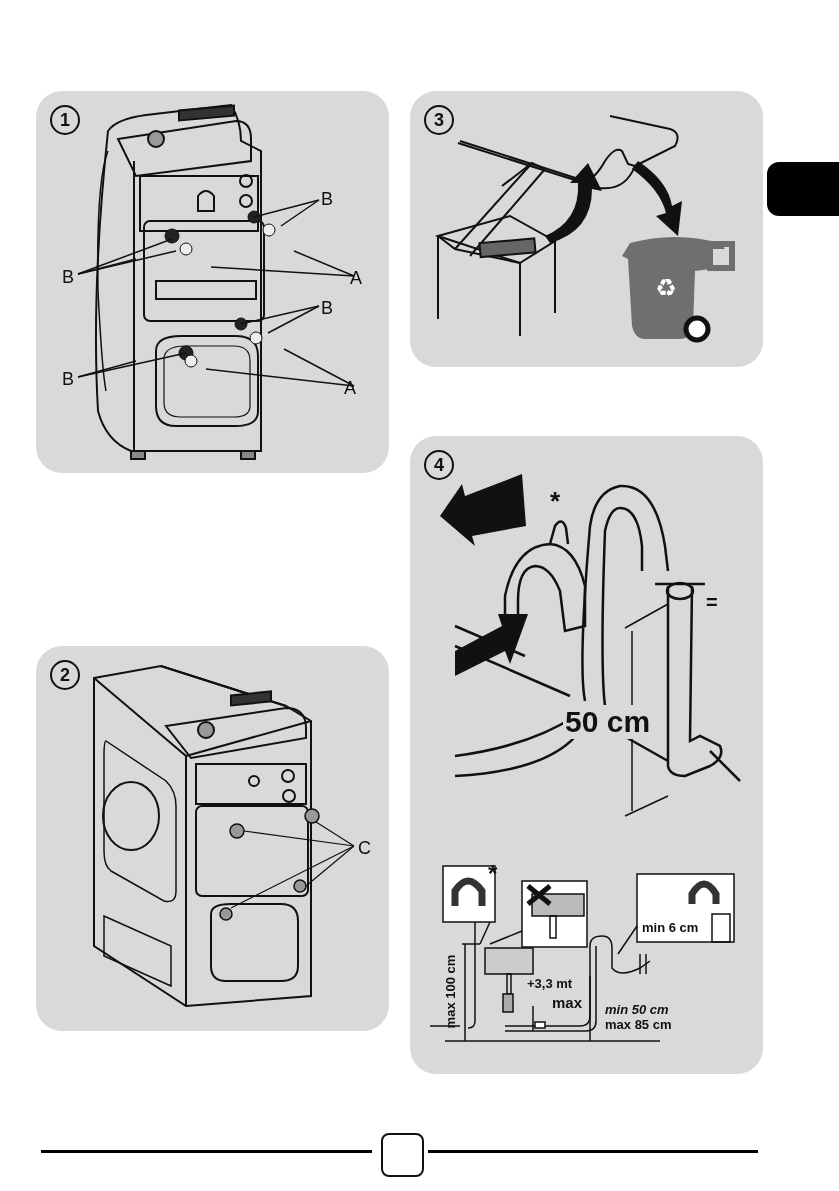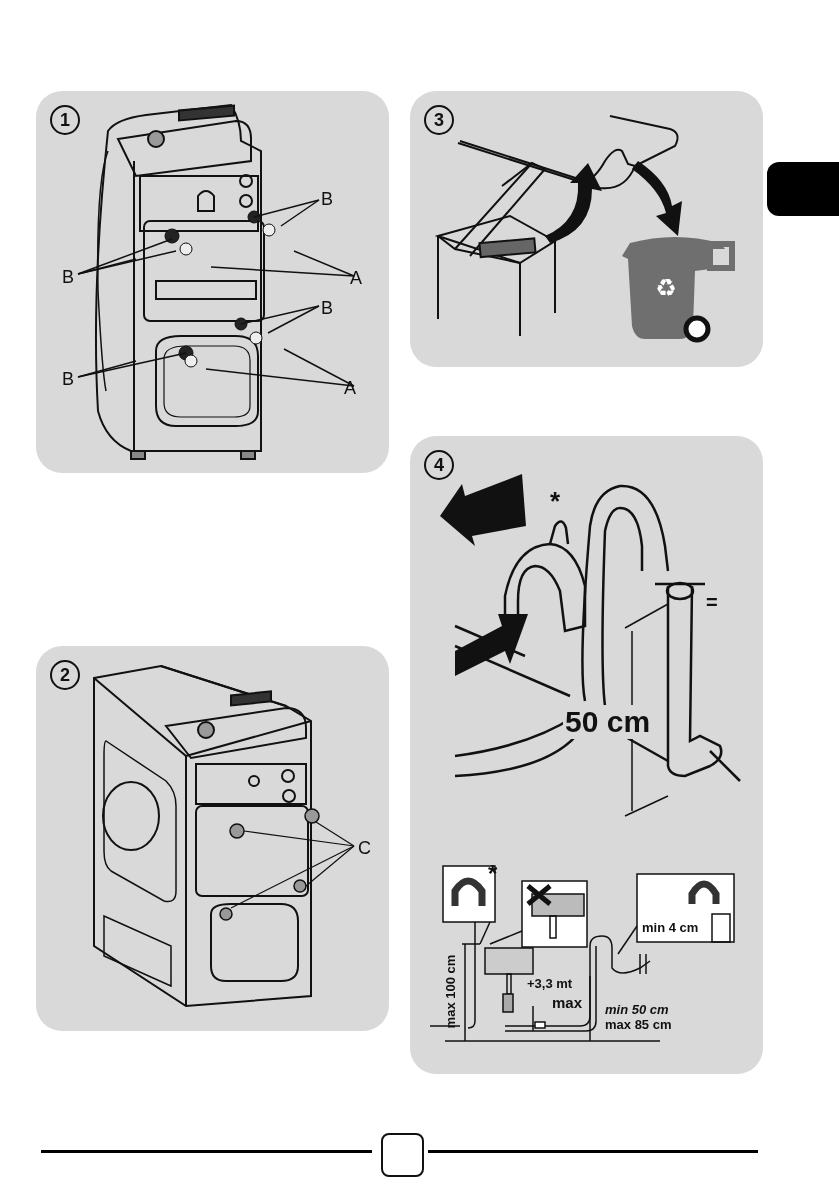--- a/index.html
+++ b/index.html
@@ -224,18 +224,18 @@
       <line x1="118" y1="50" x2="140" y2="68"></line>
       <line x1="140" y1="50" x2="118" y2="68"></line>
     </g>
   </svg>
   <div class="bold-lbl" style="left:78px; top:424px; font-size:24px;">*</div>
   <div class="bold-lbl" style="left:-5px; top:548px; font-size:13px; transform:rotate(-90deg); transform-origin:center; width:90px; text-align:center;">max 100 cm</div>
   <div class="bold-lbl" style="left:117px; top:540px; font-size:13px;">+3,3 mt</div>
   <div class="bold-lbl" style="left:142px; top:558px; font-size:15px;">max</div>
   <div class="bold-lbl" style="left:195px; top:566px; font-size:13px;font-style:italic;">min 50 cm</div>
   <div class="bold-lbl" style="left:195px; top:581px; font-size:13px;">max 85 cm</div>
-  <div class="bold-lbl" style="left:232px; top:484px; font-size:13px;">min 4 cm</div>
+  <div class="bold-lbl" style="left:232px; top:484px; font-size:13px;">min 6 cm</div>
 </div>
 
 <div class="footer-line" style="left:41px; width:331px;"></div>
 <div class="page-box"></div>
 <div class="footer-line" style="left:428px; width:330px;"></div>
 
 </body></html>

